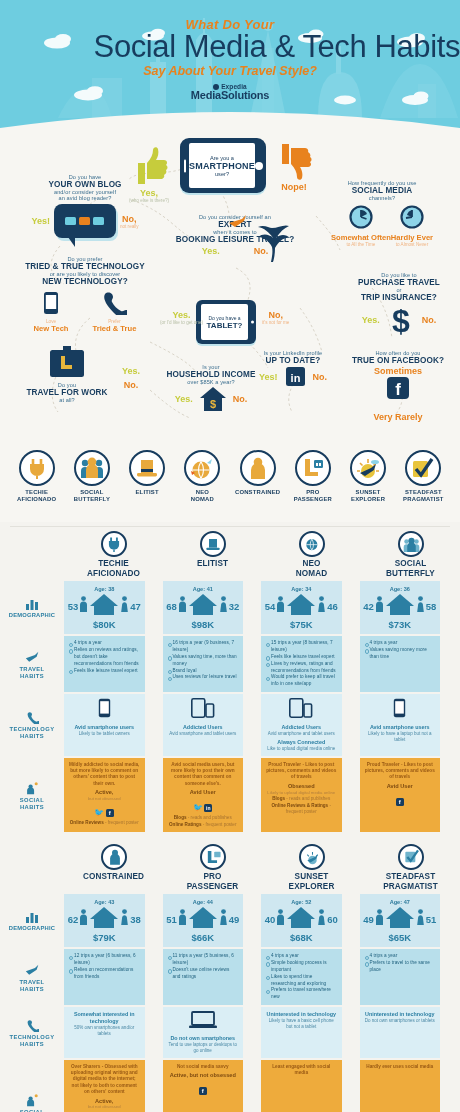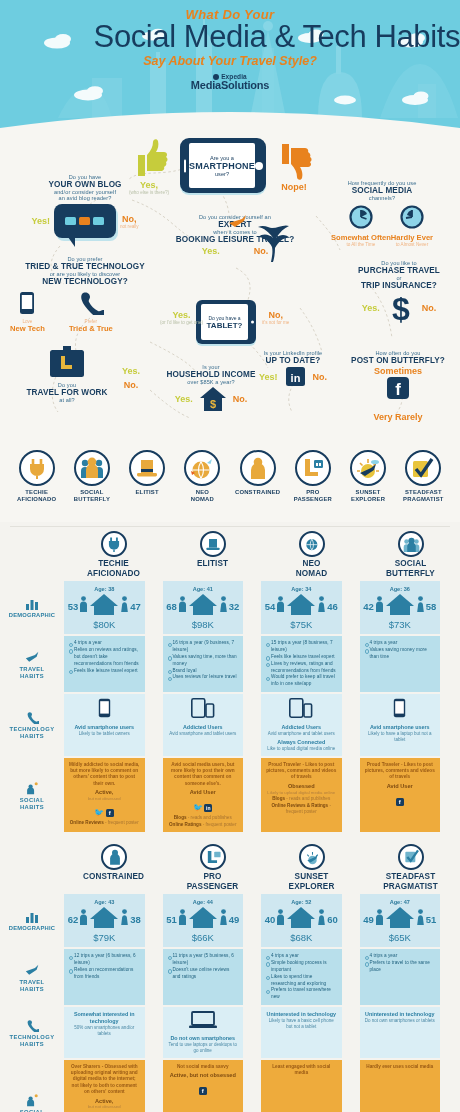--- a/index.html
+++ b/index.html
@@ -12,21 +12,21 @@
   }
   
   .header {
     position:relative;
     height:128px;
     background:#6ecde0;
     overflow:hidden;
   }
   .skyline { position:absolute; left:0; top:0; width:100%; height:128px; }
   .header-inner {
-    position:relative; z-index:3; text-align:center; padding-top:7px;
+    position:relative; z-index:3; text-align:center; padding-top:17px;
   }
   .kicker {
     font-size:13px; font-weight:bold; color:#e8821e;
     font-style:italic; letter-spacing:.3px;
   }
   .main-title {
     font-size:31px; font-weight:normal; color:#173c5e;
     letter-spacing:-.4px; line-height:1.02; margin-top:-1px;text-align:right;
   }
   .subtitle {
@@ -139,21 +139,21 @@
   }
   .cells{ display:flex; flex:1; gap:18px; padding-right:20px;border-radius:21px; }
   .cell{ flex:1; padding:4px 5px; }
   .c-demo{ background:#cfe7f0; text-align:center; padding:5px 2px 4px; }
   .c-travel{ background:#b8dfeb; }
   .c-tech{ background:#daeef5; text-align:center; }
   .c-social{ background:#eeab3c; text-align:center; }
   .age{ font-size:5.6px; font-weight:bold; color:#2f7b9c; margin-bottom:1px; }
   .demo-fig{ display:flex; align-items:center; justify-content:center; gap:1px; }
   .demo-num{ font-size:9.5px; font-weight:bold; color:#2b7fa3; }
-  .income{ font-size:9.5px; font-weight:normal; color:#2b7fa3; margin-top:0px; }
+  .income{ font-size:9.5px; font-weight:bold; color:#2b7fa3; margin-top:0px; }
   .bullets{ list-style:none; }
   .bullets li{
     font-size:4.7px;color:#1d5f7d;line-height:1.45;
     position:relative;padding-left:5px;letter-spacing:.05px;
   }
   .bullets li:before{
     content:"";position:absolute;left:0;top:2.2px;
     width:2.4px;height:2.4px;border:.6px solid #5fa8c4;border-radius:50%;
   }
   .tech-b{ font-size:5.4px;font-weight:bold;color:#2b7fa3;line-height:1.3; }
@@ -242,21 +242,21 @@
     <div class="phone">
       <div class="phone-bar"></div>
       <div class="phone-screen">
         <div class="p-t1">Are you a</div>
         <div class="p-t2">SMARTPHONE</div>
         <div class="p-t1">user?</div>
       </div>
       <div class="phone-btn"></div>
     </div>
   </div>
-  <div class="node" style="left:128px;top:10px;">
+  <div class="node" style="left:128px;top:18px;">
     <svg width="42" height="40" viewBox="0 0 42 40">
       <path d="M10 17 h7 v21 h-7 z" fill="#c6cc3c"></path>
       <path d="M19 17 c4 -4 6 -9 6 -13 c0 -3 4 -4 5 -1 c1 4 0 8 -2 11 h8 c3 0 4 3 2 5 c2 1 2 4 0 5 c1 2 0 4 -2 5 c1 2 -1 4 -3 4 H19 z" fill="#c6cc3c"></path>
     </svg>
     <div class="ans-y" style="margin-top:-2px">Yes,</div>
     <div class="ans-sub">(who else is there?)</div>
   </div>
   <div class="node" style="left:274px;top:14px;">
     <svg width="40" height="38" viewBox="0 0 40 38">
       <path d="M8 2 h7 v20 h-7 z" fill="#e8821e"></path>
@@ -282,21 +282,21 @@
         <div class="ans-sub-o">not really</div>
       </div>
     </div>
   </div>
 
   <div class="node" style="left:10px;top:128px;width:150px;">
     <div class="q-small">Do you prefer</div>
     <div class="q-big">TRIED &amp; TRUE TECHNOLOGY</div>
     <div class="q-small">or are you likely to discover</div>
     <div class="q-big">NEW TECHNOLOGY?</div>
-    <div style="display:flex;justify-content:flex-start;gap:24px;margin-top:5px;">
+    <div style="display:flex;justify-content:center;gap:24px;margin-top:5px;">
       <div>
         <svg width="16" height="24" viewBox="0 0 16 24">
           <rect x="1" y="1" width="14" height="22" rx="2.5" fill="#173c5e"></rect>
           <rect x="2.8" y="4" width="10.4" height="14" fill="#fff"></rect>
         </svg>
         <div class="lbl-tiny">Love</div>
         <div class="lbl-orange">New Tech</div>
       </div>
       <div>
         <svg width="26" height="24" viewBox="0 0 26 24">
@@ -362,21 +362,21 @@
           <circle cx="12" cy="12" r="10.5" fill="#8ed4e8" stroke="#173c5e" stroke-width="2.2"></circle>
           <path d="M12 12 L12 5 A7 7 0 0 0 7 10 z" fill="#173c5e"></path>
           <path d="M12 12 L12 5 M12 12 L6 13" stroke="#173c5e" stroke-width="1.8" fill="none"></path>
         </svg>
         <div class="lbl-orange">Hardly Ever</div>
         <div class="lbl-tiny">to Almost Never</div>
       </div>
     </div>
   </div>
 
-  <div class="node" style="left:340px;top:132px;width:118px;">
+  <div class="node" style="left:340px;top:144px;width:118px;">
     <div class="q-small">Do you like to</div>
     <div class="q-big">PURCHASE TRAVEL</div>
     <div class="q-small">or</div>
     <div class="q-big">TRIP INSURANCE?</div>
     <div style="display:flex;align-items:center;justify-content:center;gap:7px;margin-top:1px;">
       <div class="ans-y">Yes.</div>
       <svg width="28" height="34" viewBox="0 0 28 34">
         <text x="14" y="29" text-anchor="middle" font-family="Liberation Sans, sans-serif" font-size="32" font-weight="bold" fill="#173c5e">$</text>
       </svg>
       <div class="ans-n">No.</div>
@@ -420,21 +420,21 @@
       <svg width="19" height="19" viewBox="0 0 19 19">
         <rect width="19" height="19" rx="2.5" fill="#173c5e"></rect>
         <text x="9.5" y="14.5" text-anchor="middle" font-family="Liberation Sans, sans-serif" font-size="11" font-weight="bold" fill="#fff">in</text>
       </svg>
       <div class="ans-n">No.</div>
     </div>
   </div>
 
   <div class="node" style="left:338px;top:222px;width:120px;">
     <div class="q-small">How often do you</div>
-    <div class="q-big">POST ON BUTTERFLY?</div>
+    <div class="q-big">TRUE ON FACEBOOK?</div>
     <div class="lbl-orange" style="font-size:9px;margin-top:1px">Sometimes</div>
     <svg width="22" height="22" viewBox="0 0 22 22" style="margin-top:1px">
       <rect width="22" height="22" rx="4" fill="#173c5e"></rect>
       <text x="11" y="18" text-anchor="middle" font-family="Liberation Sans, sans-serif" font-size="17" font-weight="bold" fill="#fff">f</text>
     </svg>
     <div class="lbl-orange" style="font-size:9px;margin-top:9px">Very Rarely</div>
   </div>
 </div>
 
 <div class="personas-row">

